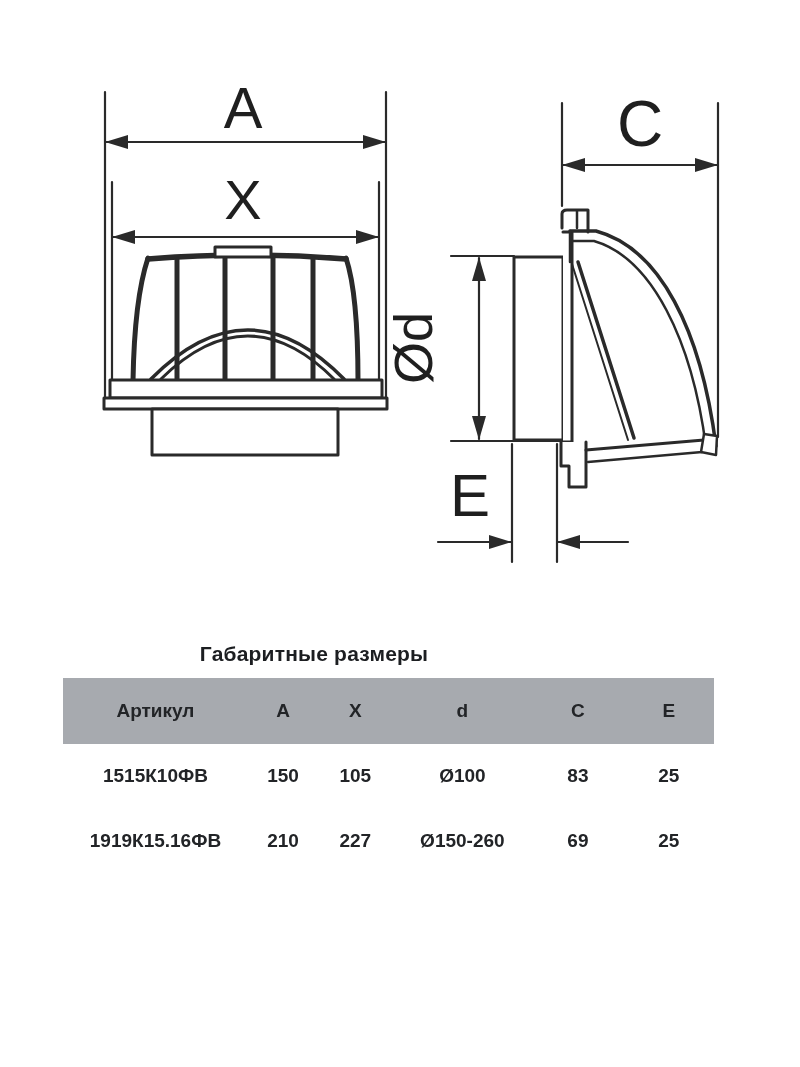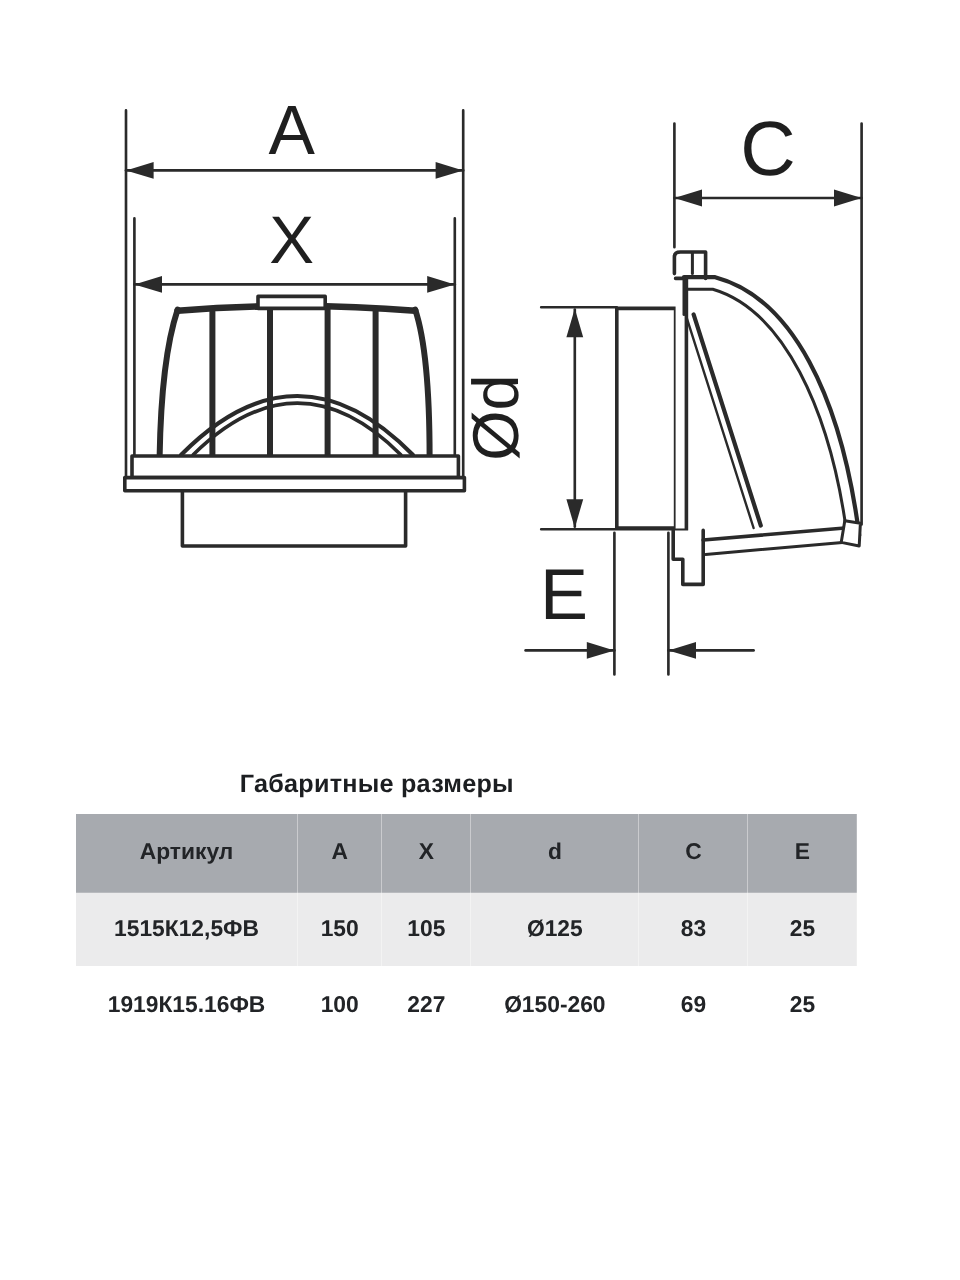--- a/index.html
+++ b/index.html
@@ -140,31 +140,31 @@
       <tr style="background:#a7aaaf;">
         <th>Артикул</th>
         <th>A</th>
         <th>X</th>
         <th>d</th>
         <th>C</th>
         <th>E</th>
       </tr>
     </thead>
     <tbody>
-      <tr class="stripe" style="background:#ebebec;">
-        <td>1515К12,5ФВ</td>
+      <tr>
+        <td>1515К10ФВ</td>
         <td>150</td>
         <td>105</td>
-        <td>Ø125</td>
+        <td>Ø100</td>
         <td>83</td>
         <td>25</td>
       </tr>
       <tr class="last">
         <td>1919К15.16ФВ</td>
-        <td>100</td>
+        <td>210</td>
         <td>227</td>
         <td>Ø150-260</td>
         <td>69</td>
         <td>25</td>
       </tr>
     </tbody>
   </table>
 
 </div>
 

